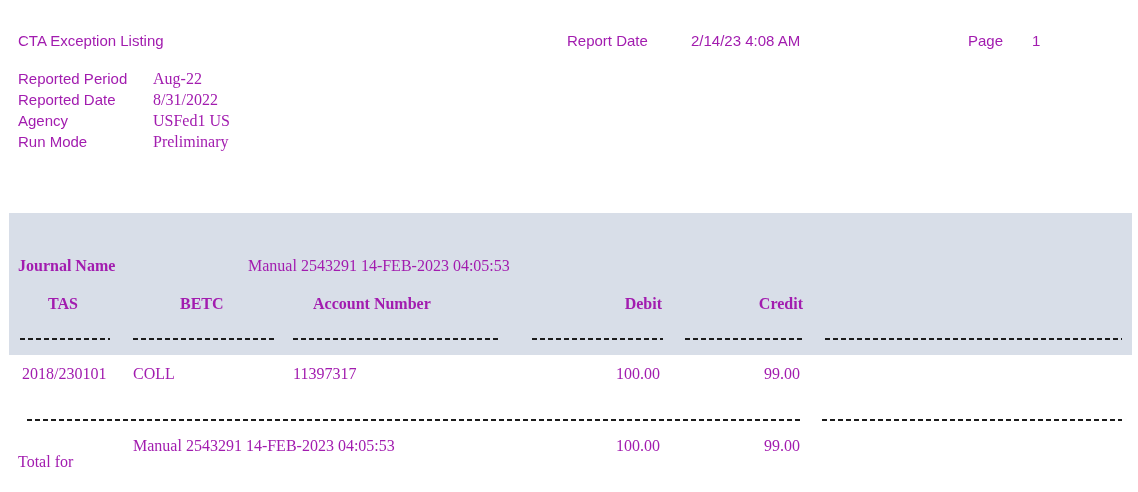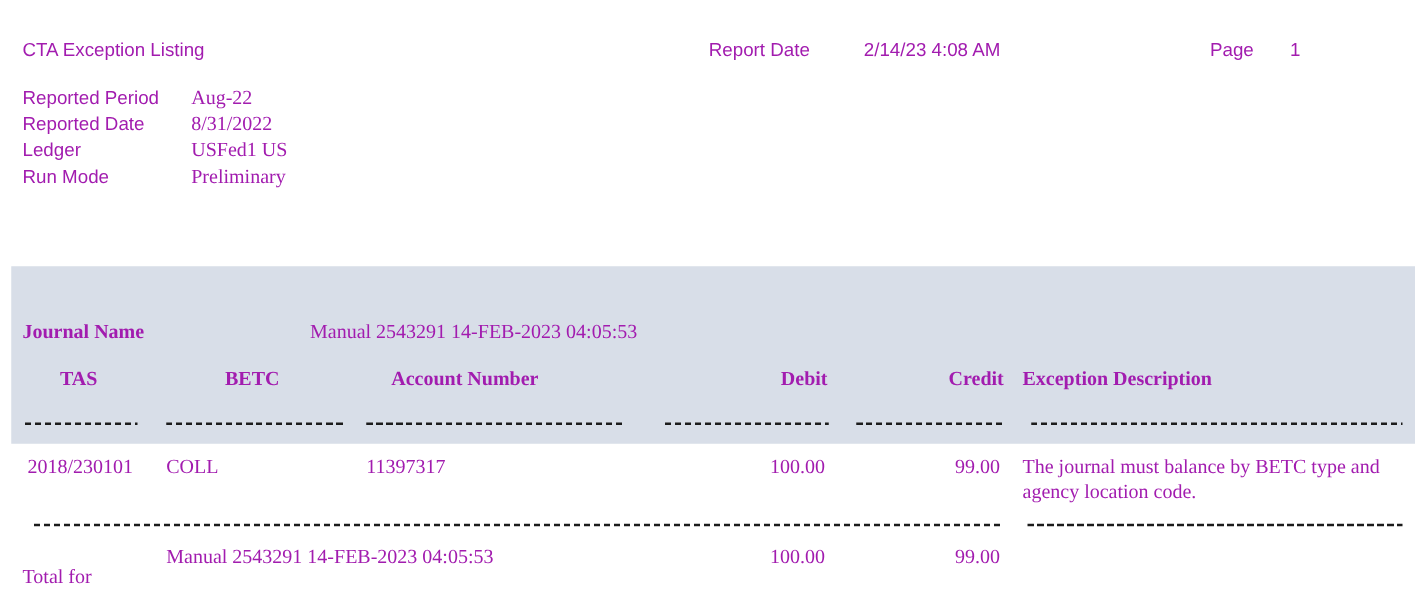--- a/index.html
+++ b/index.html
@@ -112,50 +112,48 @@
   <span class="abs sans title">CTA Exception Listing</span>
   <span class="abs sans rd-label">Report Date</span>
   <span class="abs sans rd-value">2/14/23 4:08 AM</span>
   <span class="abs sans page-label">Page</span>
   <span class="abs sans page-number">1</span>
 
   <span class="abs sans meta-label meta-r0">Reported Period</span>
   <span class="abs serif meta-value meta-r0">Aug-22</span>
   <span class="abs sans meta-label meta-r1">Reported Date</span>
   <span class="abs serif meta-value meta-r1">8/31/2022</span>
-  <span class="abs sans meta-label meta-r2">Ledger</span>
+  <span class="abs sans meta-label meta-r2">Agency</span>
   <span class="abs serif meta-value meta-r2">USFed1 US</span>
   <span class="abs sans meta-label meta-r3">Run Mode</span>
   <span class="abs serif meta-value meta-r3">Preliminary</span>
 
   <div class="band" id="band" style="background: rgb(216, 222, 232);">
     <span class="abs serif b journal-label">Journal Name</span>
     <span class="abs serif journal-value">Manual 2543291 14-FEB-2023 04:05:53</span>
 
     <span class="abs serif b col-tas">TAS</span>
     <span class="abs serif b col-betc">BETC</span>
     <span class="abs serif b col-acct">Account Number</span>
     <span class="abs serif b col-debit">Debit</span>
     <span class="abs serif b col-credit">Credit</span>
-    <span class="abs serif b col-exc">Exception Description</span>
 
     <div class="dash hd-dash hd-tas"></div>
     <div class="dash hd-dash hd-betc"></div>
     <div class="dash hd-dash hd-acct"></div>
     <div class="dash hd-dash hd-debit"></div>
     <div class="dash hd-dash hd-credit"></div>
     <div class="dash hd-dash hd-exc"></div>
   </div>
 
   <span class="abs serif row-tas">2018/230101</span>
   <span class="abs serif row-betc">COLL</span>
   <span class="abs serif row-acct">11397317</span>
   <span class="abs serif row-debit">100.00</span>
   <span class="abs serif row-credit">99.00</span>
-  <div class="serif row-exc">The journal must balance by BETC type and agency location code.</div>
 
   <div class="dash sep-main"></div>
   <div class="dash sep-exc"></div>
 
   <span class="abs serif total-label">Total for</span>
   <span class="abs serif total-journal">Manual 2543291 14-FEB-2023 04:05:53</span>
   <span class="abs serif total-debit">100.00</span>
   <span class="abs serif total-credit">99.00</span>
 
 </div>

